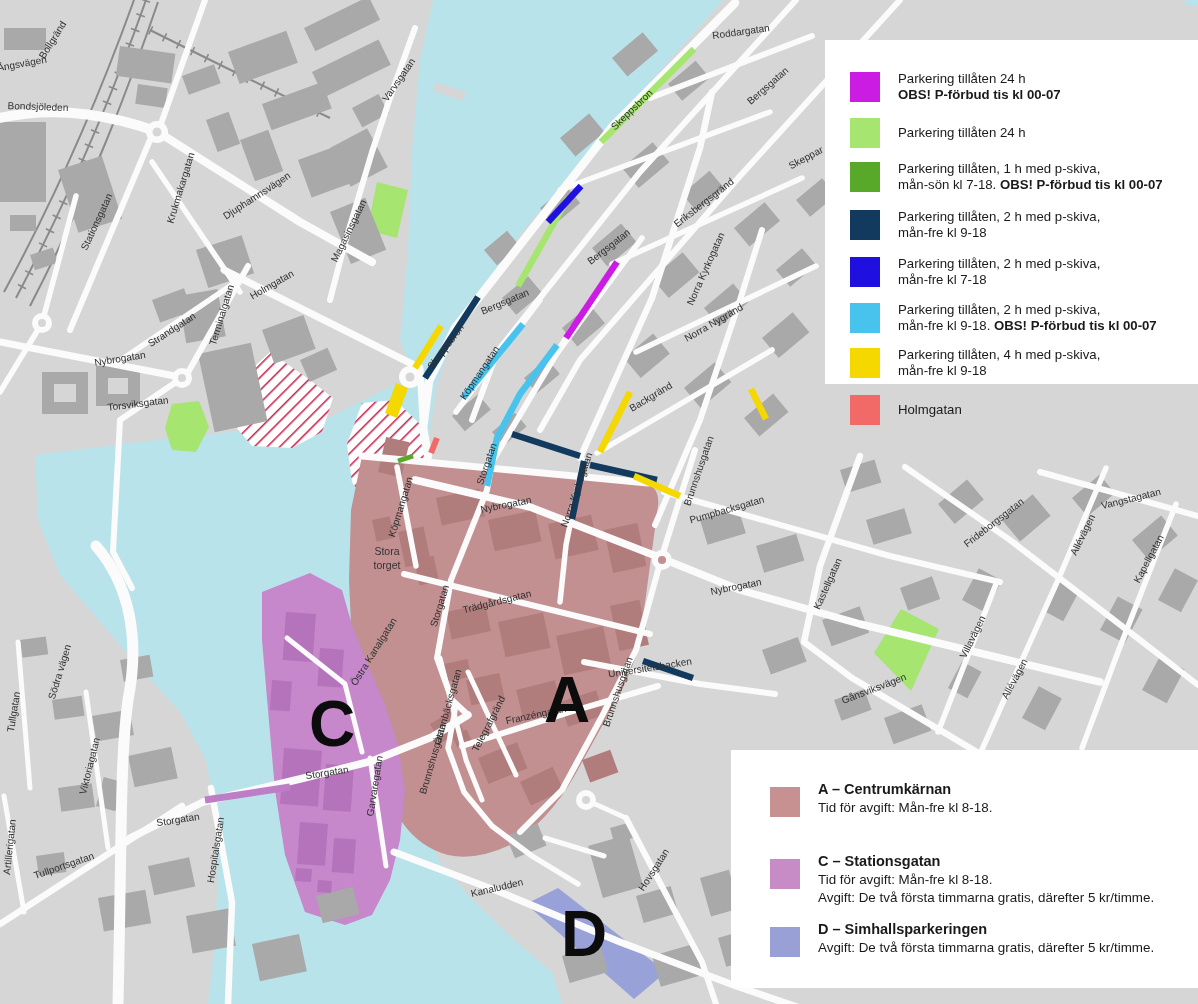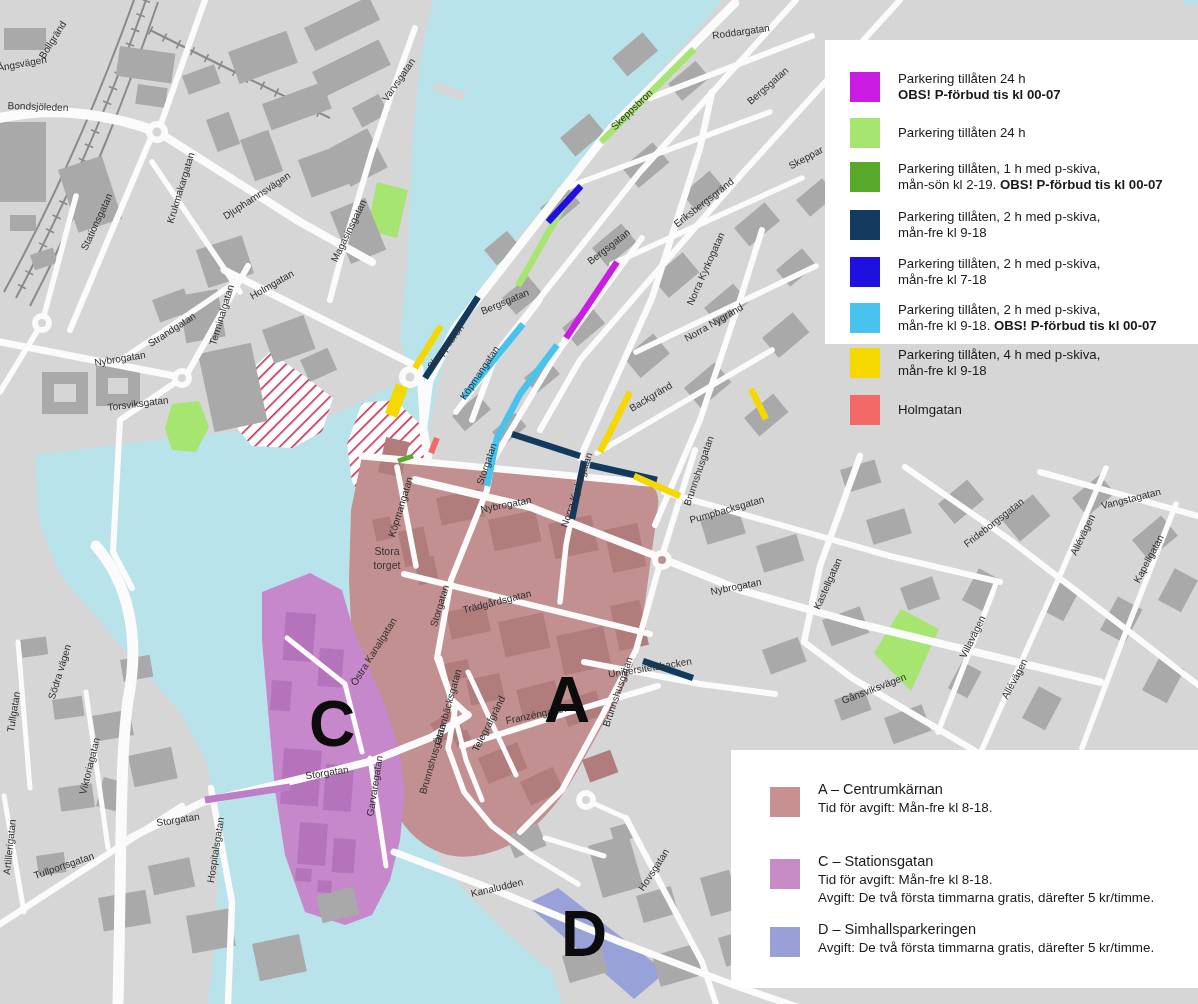--- a/index.html
+++ b/index.html
@@ -27,29 +27,29 @@
   .ln-blue{stroke:var(--p2h_blue)}
   .ln-cyan{stroke:var(--p2h_cyan)}
   .ln-yel{stroke:var(--p4h)}
   .ln-last{stroke:var(--lastplats)}
   .ln-zc{stroke:var(--zone_c_line)}
   .sl{font-size:10px;fill:#2f2f2f;text-anchor:middle}
   .plaza{font-size:10.5px;fill:#333;text-anchor:middle}
   .zletter{font-size:64px;font-weight:bold;fill:#0c0c0c;text-anchor:middle}
   
   .legend{position:absolute;background:#fff;color:#1a1a1a;}
-  #legend-parking{left:825px;top:40px;width:373px;height:304px;}
+  #legend-parking{left:825px;top:40px;width:373px;height:344px;}
   .lrow{position:absolute;left:25px;height:30px;display:flex;gap:18px;align-items:center;}
   .sw{width:30px;height:30px;flex:0 0 30px;}
   .ltxt{font-size:13.2px;line-height:16.5px;white-space:nowrap;}
   #legend-zones{left:731px;top:750px;width:467px;height:238px;}
   .zrow{position:absolute;left:39px;display:flex;gap:18px;align-items:flex-start;}
   .zsw{width:30px;height:30px;flex:0 0 30px;margin-top:7px;}
   .ztxt{font-size:13.4px;line-height:18.5px;white-space:nowrap;}
-  .ztitle{font-weight:normal;font-size:14.5px;}
+  .ztitle{font-weight:bold;font-size:14.5px;}
 </style>
 </head>
 <body>
 
 <div id="stage">
 <svg id="map" width="1198" height="1004" viewBox="0 0 1198 1004">
   <defs>
     <pattern id="redhatch" patternUnits="userSpaceOnUse" width="9" height="9" patternTransform="rotate(45)">
       <rect width="9" height="9" fill="#ffffff"></rect>
       <line x1="0" y1="0" x2="0" y2="9" stroke="#c92b52" stroke-width="3.2"></line>
@@ -424,21 +424,21 @@
   <div class="lrow" style="top:78px">
     <div class="sw" style="background: rgb(165, 229, 112);"></div>
     <div class="ltxt">
       <div><span>Parkering tillåten 24 h</span></div>
     </div>
   </div>
   <div class="lrow" style="top:122px">
     <div class="sw" style="background: rgb(88, 168, 42);"></div>
     <div class="ltxt">
       <div><span>Parkering tillåten, 1 h med p-skiva,</span></div>
-      <div><span>mån-sön kl 2-19. </span><b>OBS! P-förbud tis kl 00-07</b></div>
+      <div><span>mån-sön kl 7-18. </span><b>OBS! P-förbud tis kl 00-07</b></div>
     </div>
   </div>
   <div class="lrow" style="top:170px">
     <div class="sw" style="background: rgb(18, 58, 95);"></div>
     <div class="ltxt">
       <div><span>Parkering tillåten, 2 h med p-skiva,</span></div>
       <div><span>mån-fre kl 9-18</span></div>
     </div>
   </div>
   <div class="lrow" style="top:217px">

